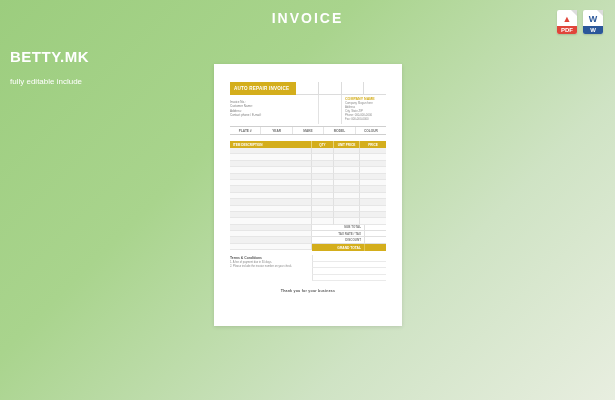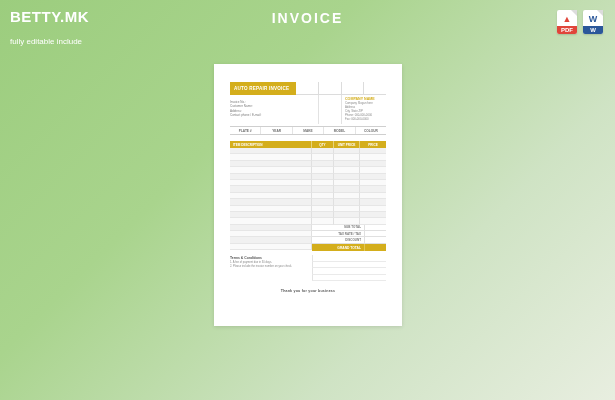--- a/index.html
+++ b/index.html
@@ -12,21 +12,21 @@
     position: relative;
   }
   .page-wrap { position: relative; width: 615px; height: 400px; }
 
   
   .brand {
     position: absolute; left: 10px; top: 8px;
     color: #ffffff;
   }
   .brand-name {
-    font-size: 15px; font-weight: bold; letter-spacing: 0.5px; line-height: 18px;
+    font-size: 15px; font-weight: bold; letter-spacing: 0.5px; line-height: 18px; margin-top: 40px;
   }
   .brand-sub {
     font-size: 8px; line-height: 12px; margin-top: 10px; color: #ffffff; font-weight: normal;
   }
   .doc-title {
     position: absolute; left: 0; right: 0; top: 10px;
     text-align: center; color: #ffffff;
     font-size: 14px; font-weight: bold; letter-spacing: 2px;
   }
   .file-icons {

